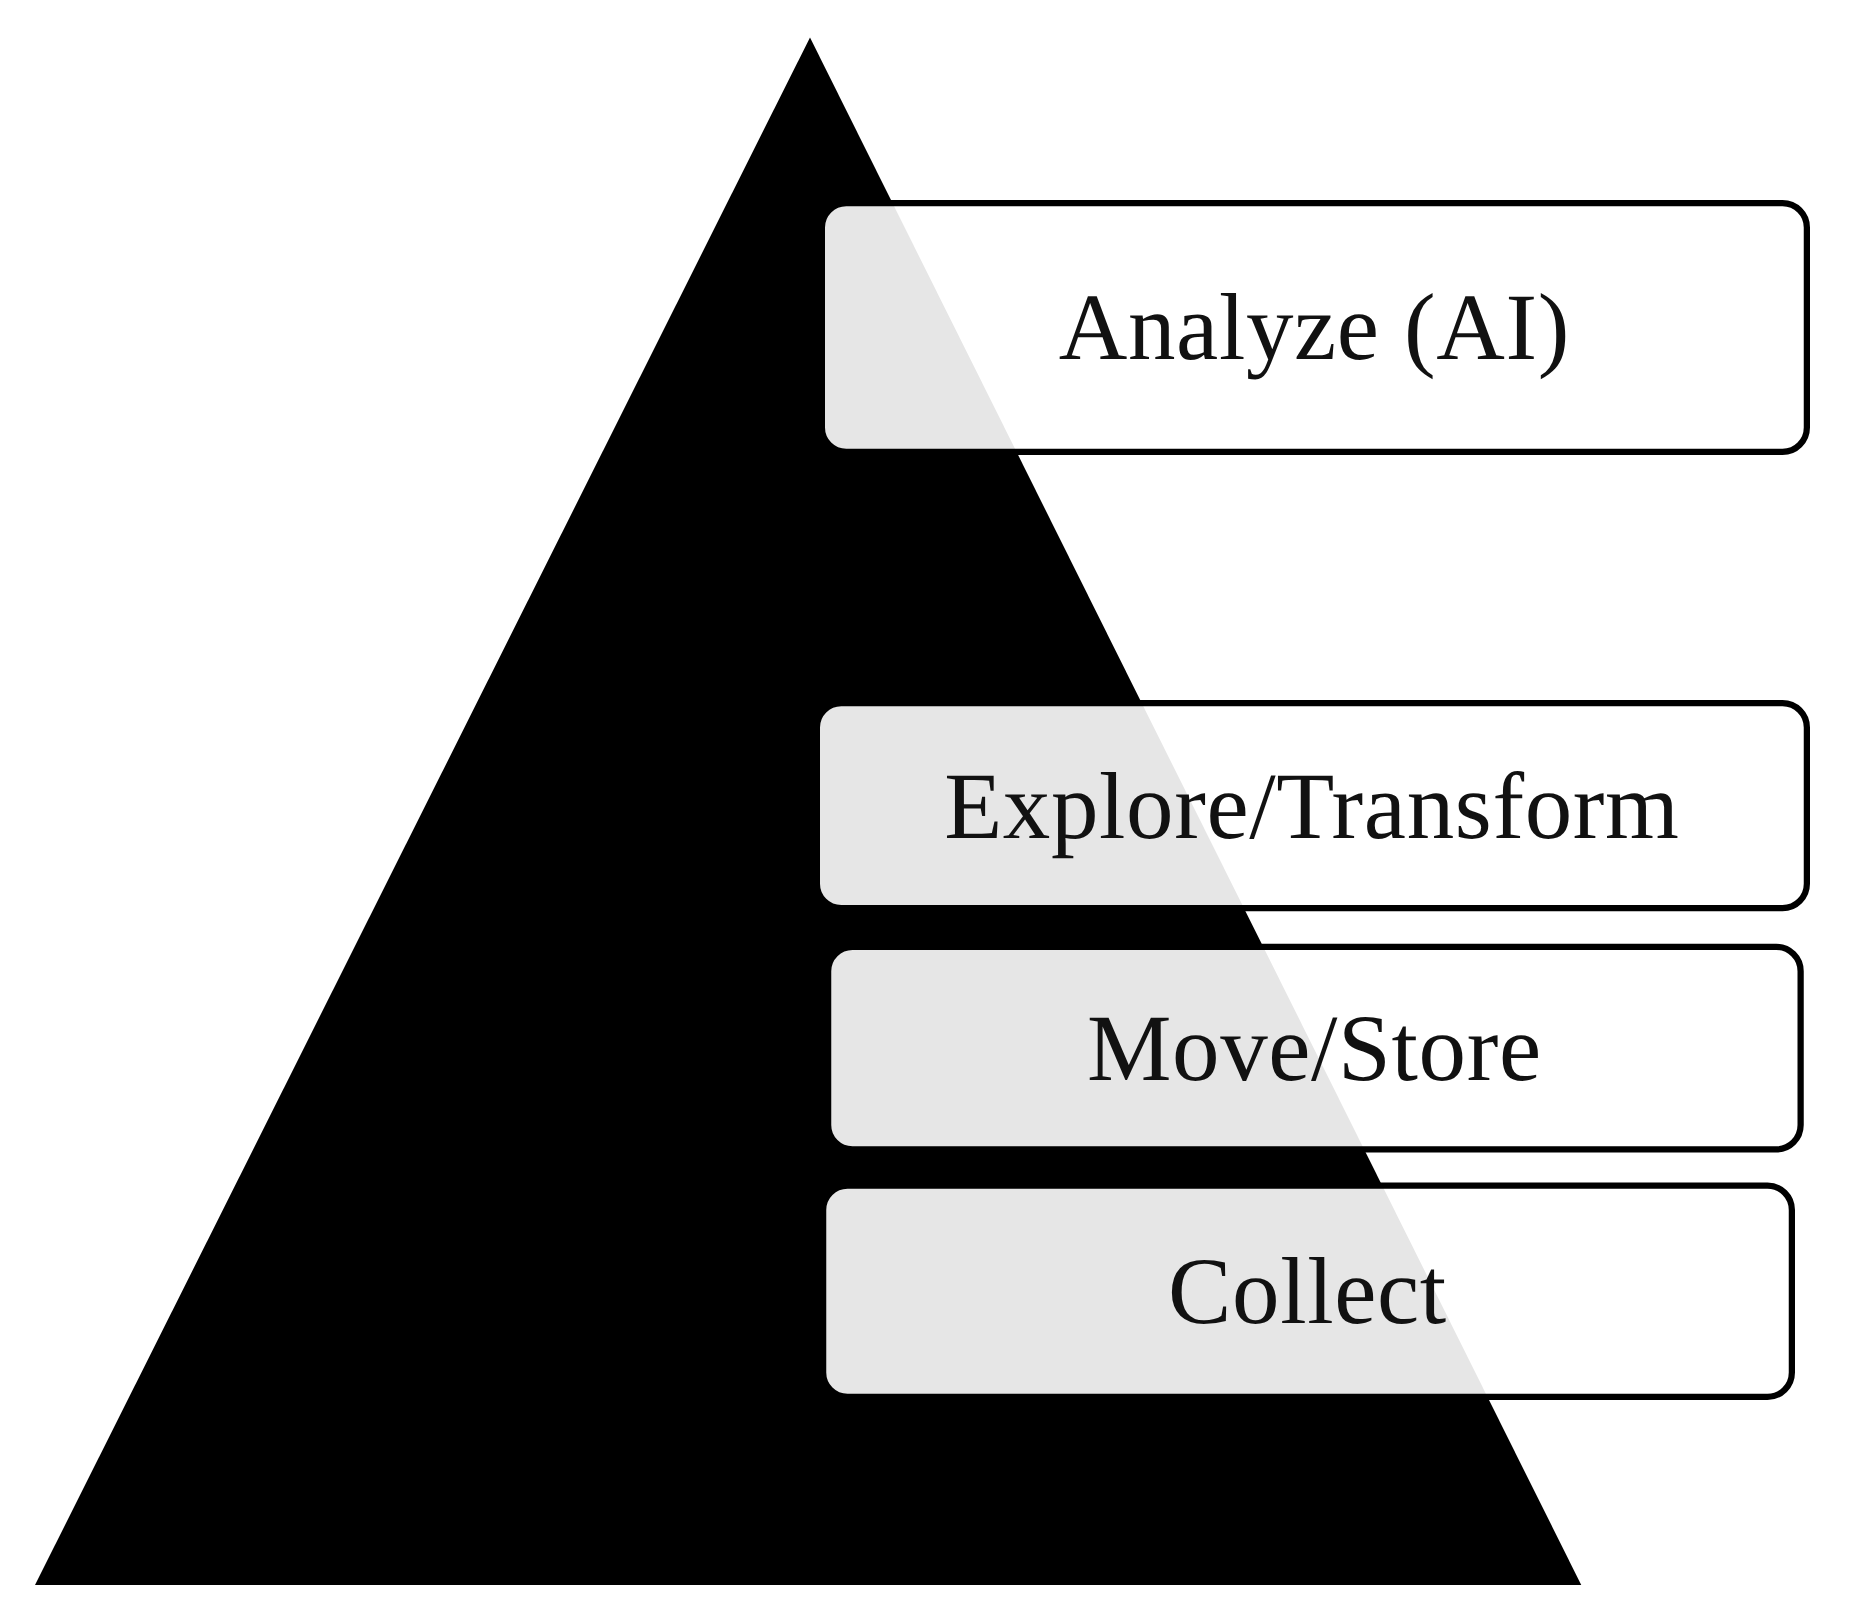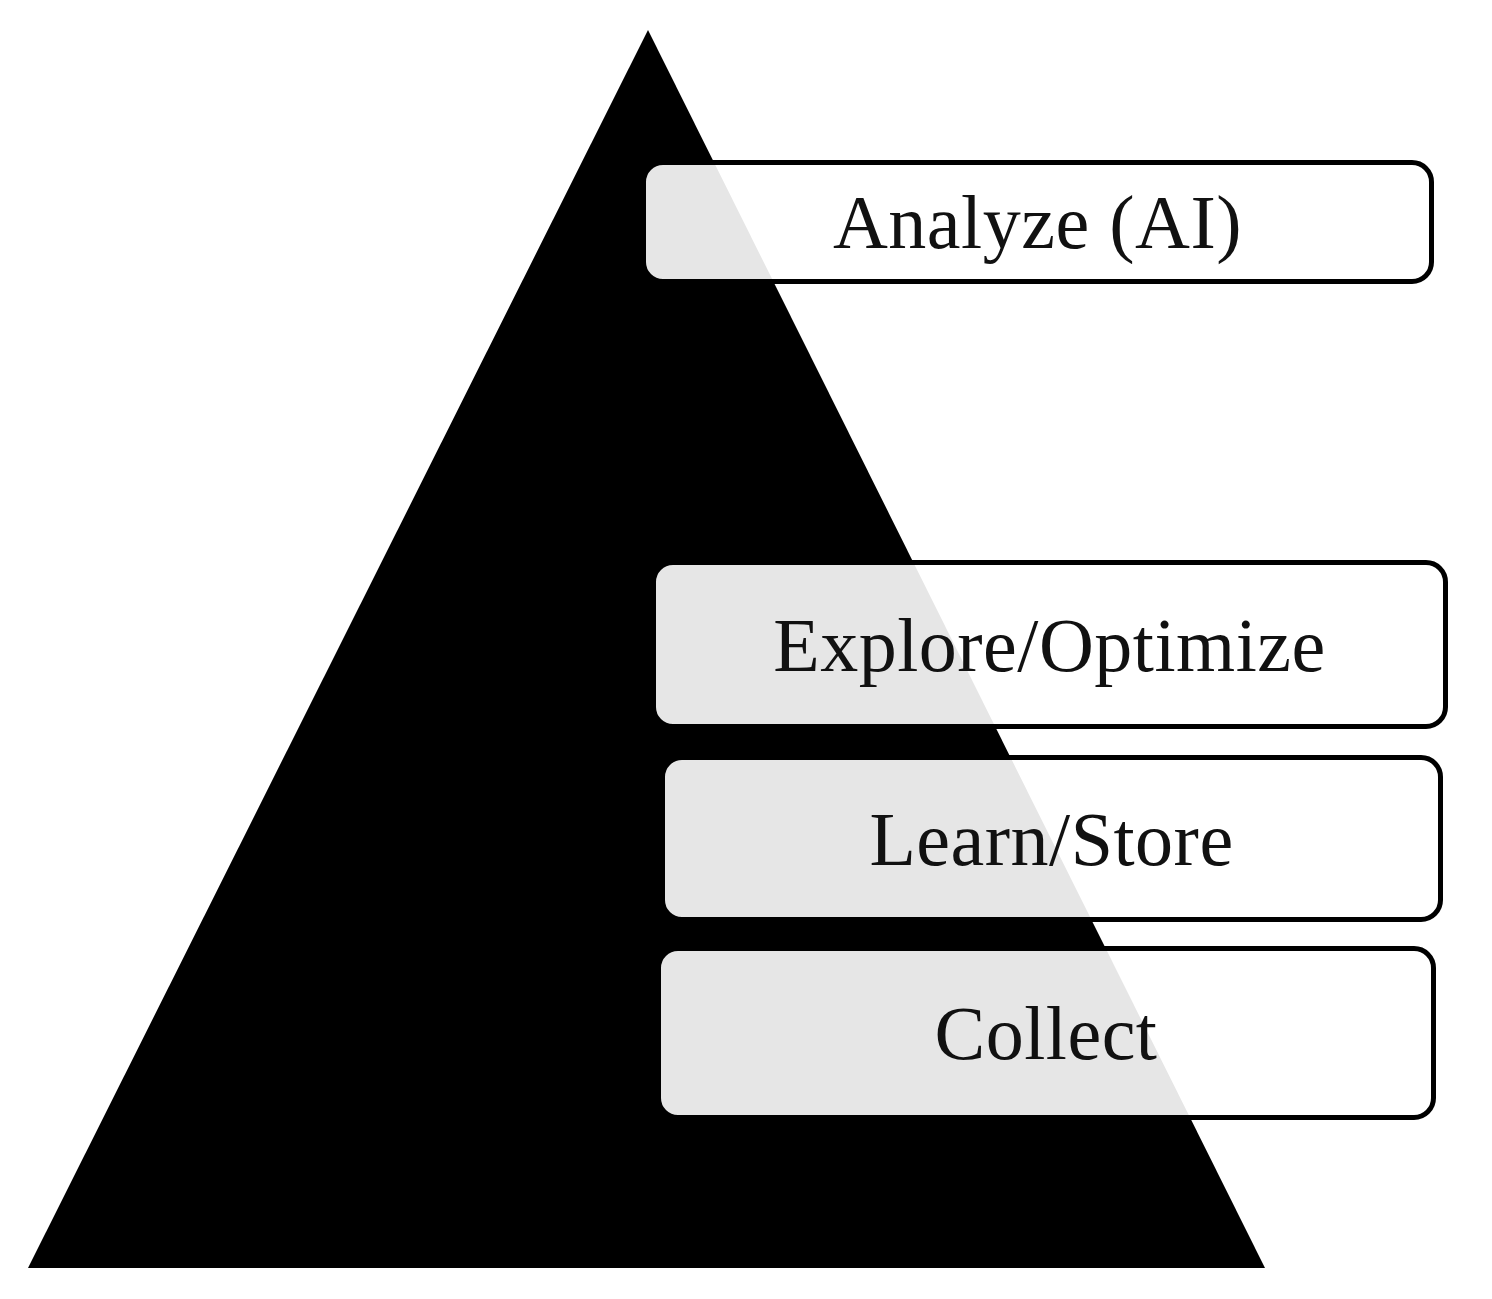--- a/index.html
+++ b/index.html
@@ -46,21 +46,21 @@
   .layer-label {
     color: #111111;
     font-family: "Liberation Serif", serif;
     font-size: 76px;
     line-height: 1;
     letter-spacing: 0.5px;
     white-space: nowrap;
     text-align: center;
   }
   
-  .box-0 { left: 641px; top: 160px; width: 793px; height: 124px; }
+  .box-0 { left: 655px; top: 160px; width: 793px; height: 204px; }
   .box-1 { left: 655px; top: 356px; width: 793px; height: 178px; }
   .box-2 { left: 651px; top: 560px; width: 797px; height: 169px; }
   .box-3 { left: 660px; top: 755px; width: 783px; height: 167px; }
   .box-4 { left: 656px; top: 946px; width: 780px; height: 174px; }
 </style>
 </head>
 <body>
 
 <div id="canvas">
 
@@ -69,25 +69,25 @@
   </svg>
 
   <div class="layer-stack">
 
     <div class="layer-box box-0">
       <span class="layer-label">Analyze (AI)</span>
     </div>
 
 
     <div class="layer-box box-2">
-      <span class="layer-label">Explore/Optimize</span>
+      <span class="layer-label">Explore/Transform</span>
     </div>
 
     <div class="layer-box box-3">
-      <span class="layer-label">Learn/Store</span>
+      <span class="layer-label">Move/Store</span>
     </div>
 
     <div class="layer-box box-4">
       <span class="layer-label">Collect</span>
     </div>
 
   </div>
 </div>
 
 </body></html>

